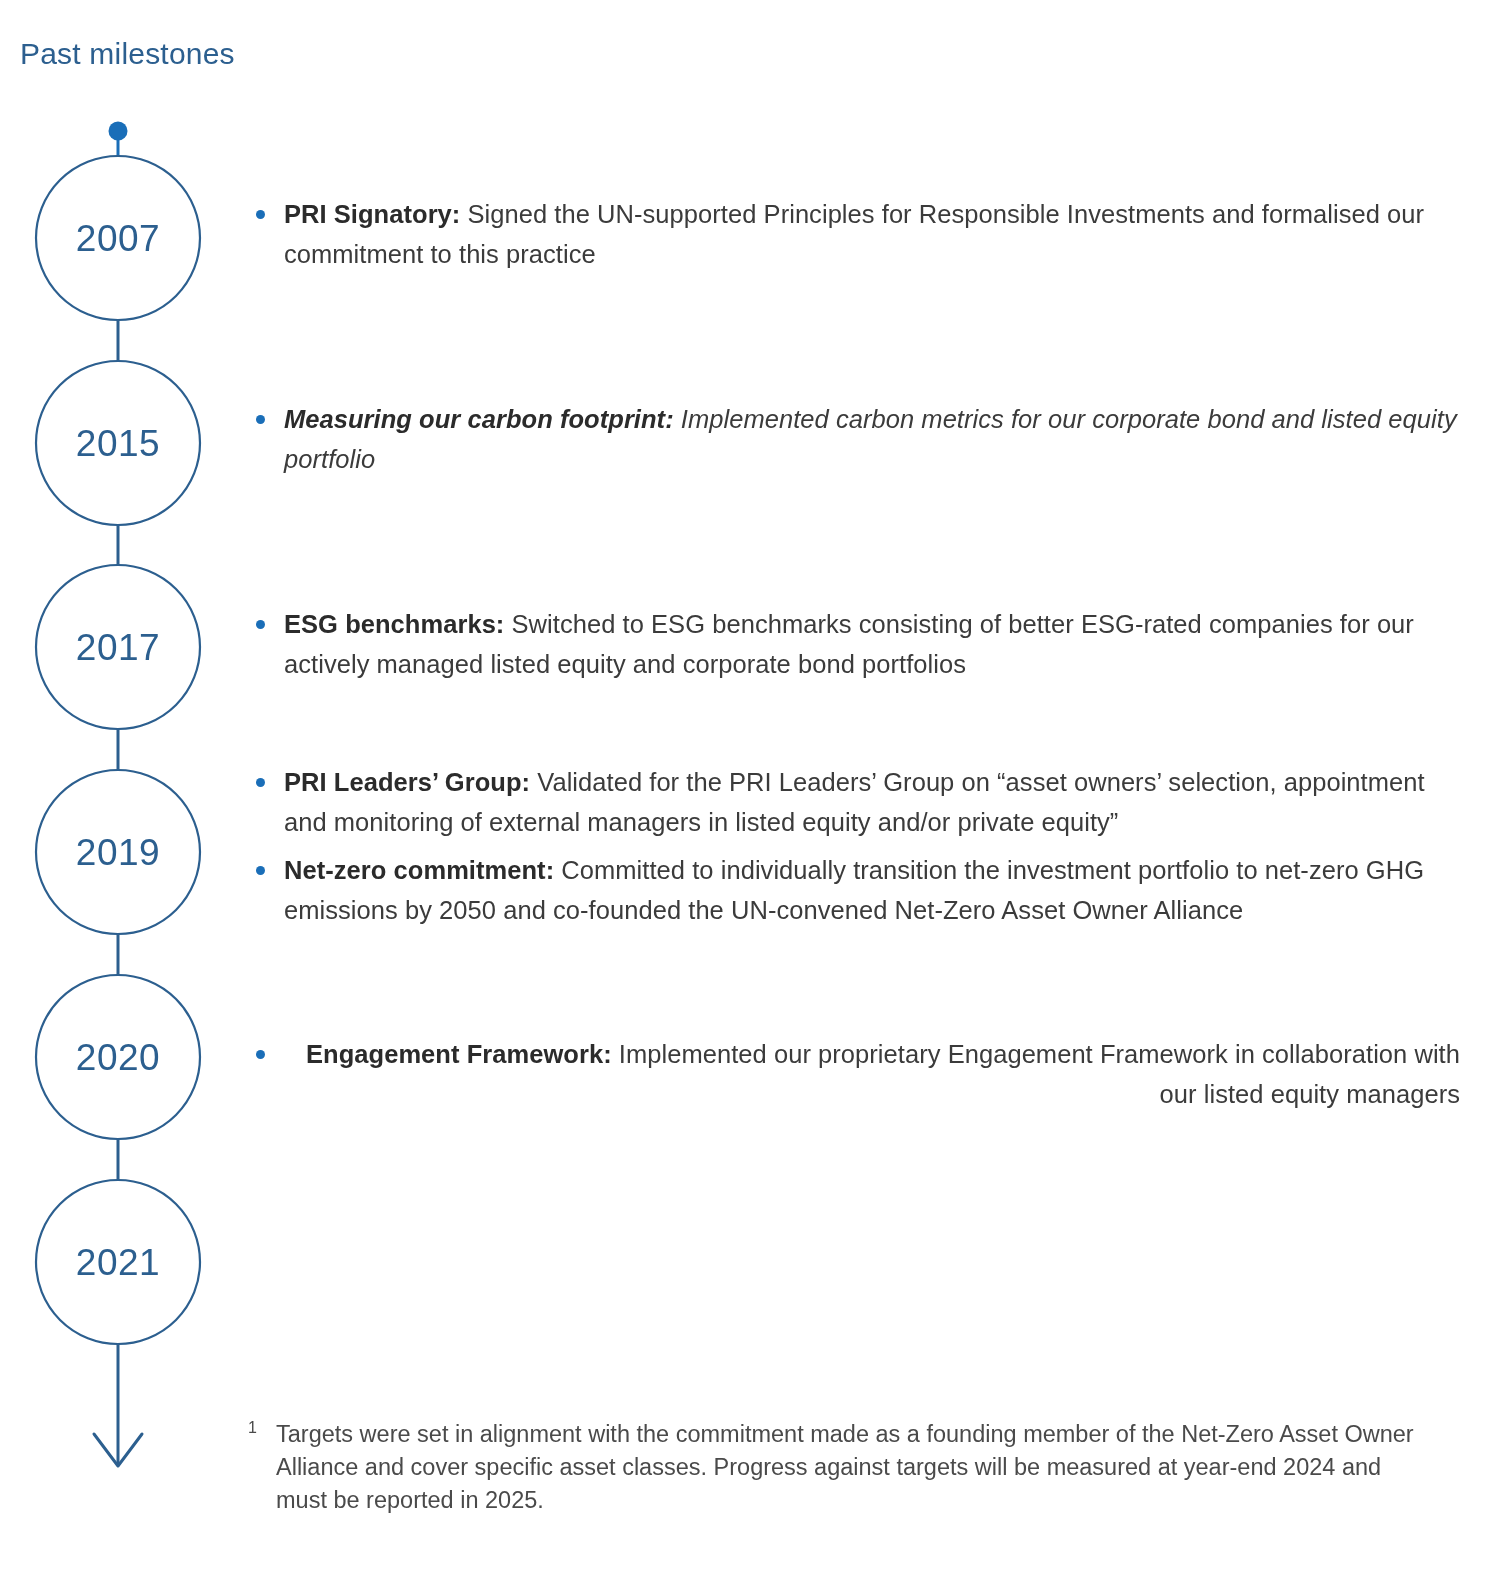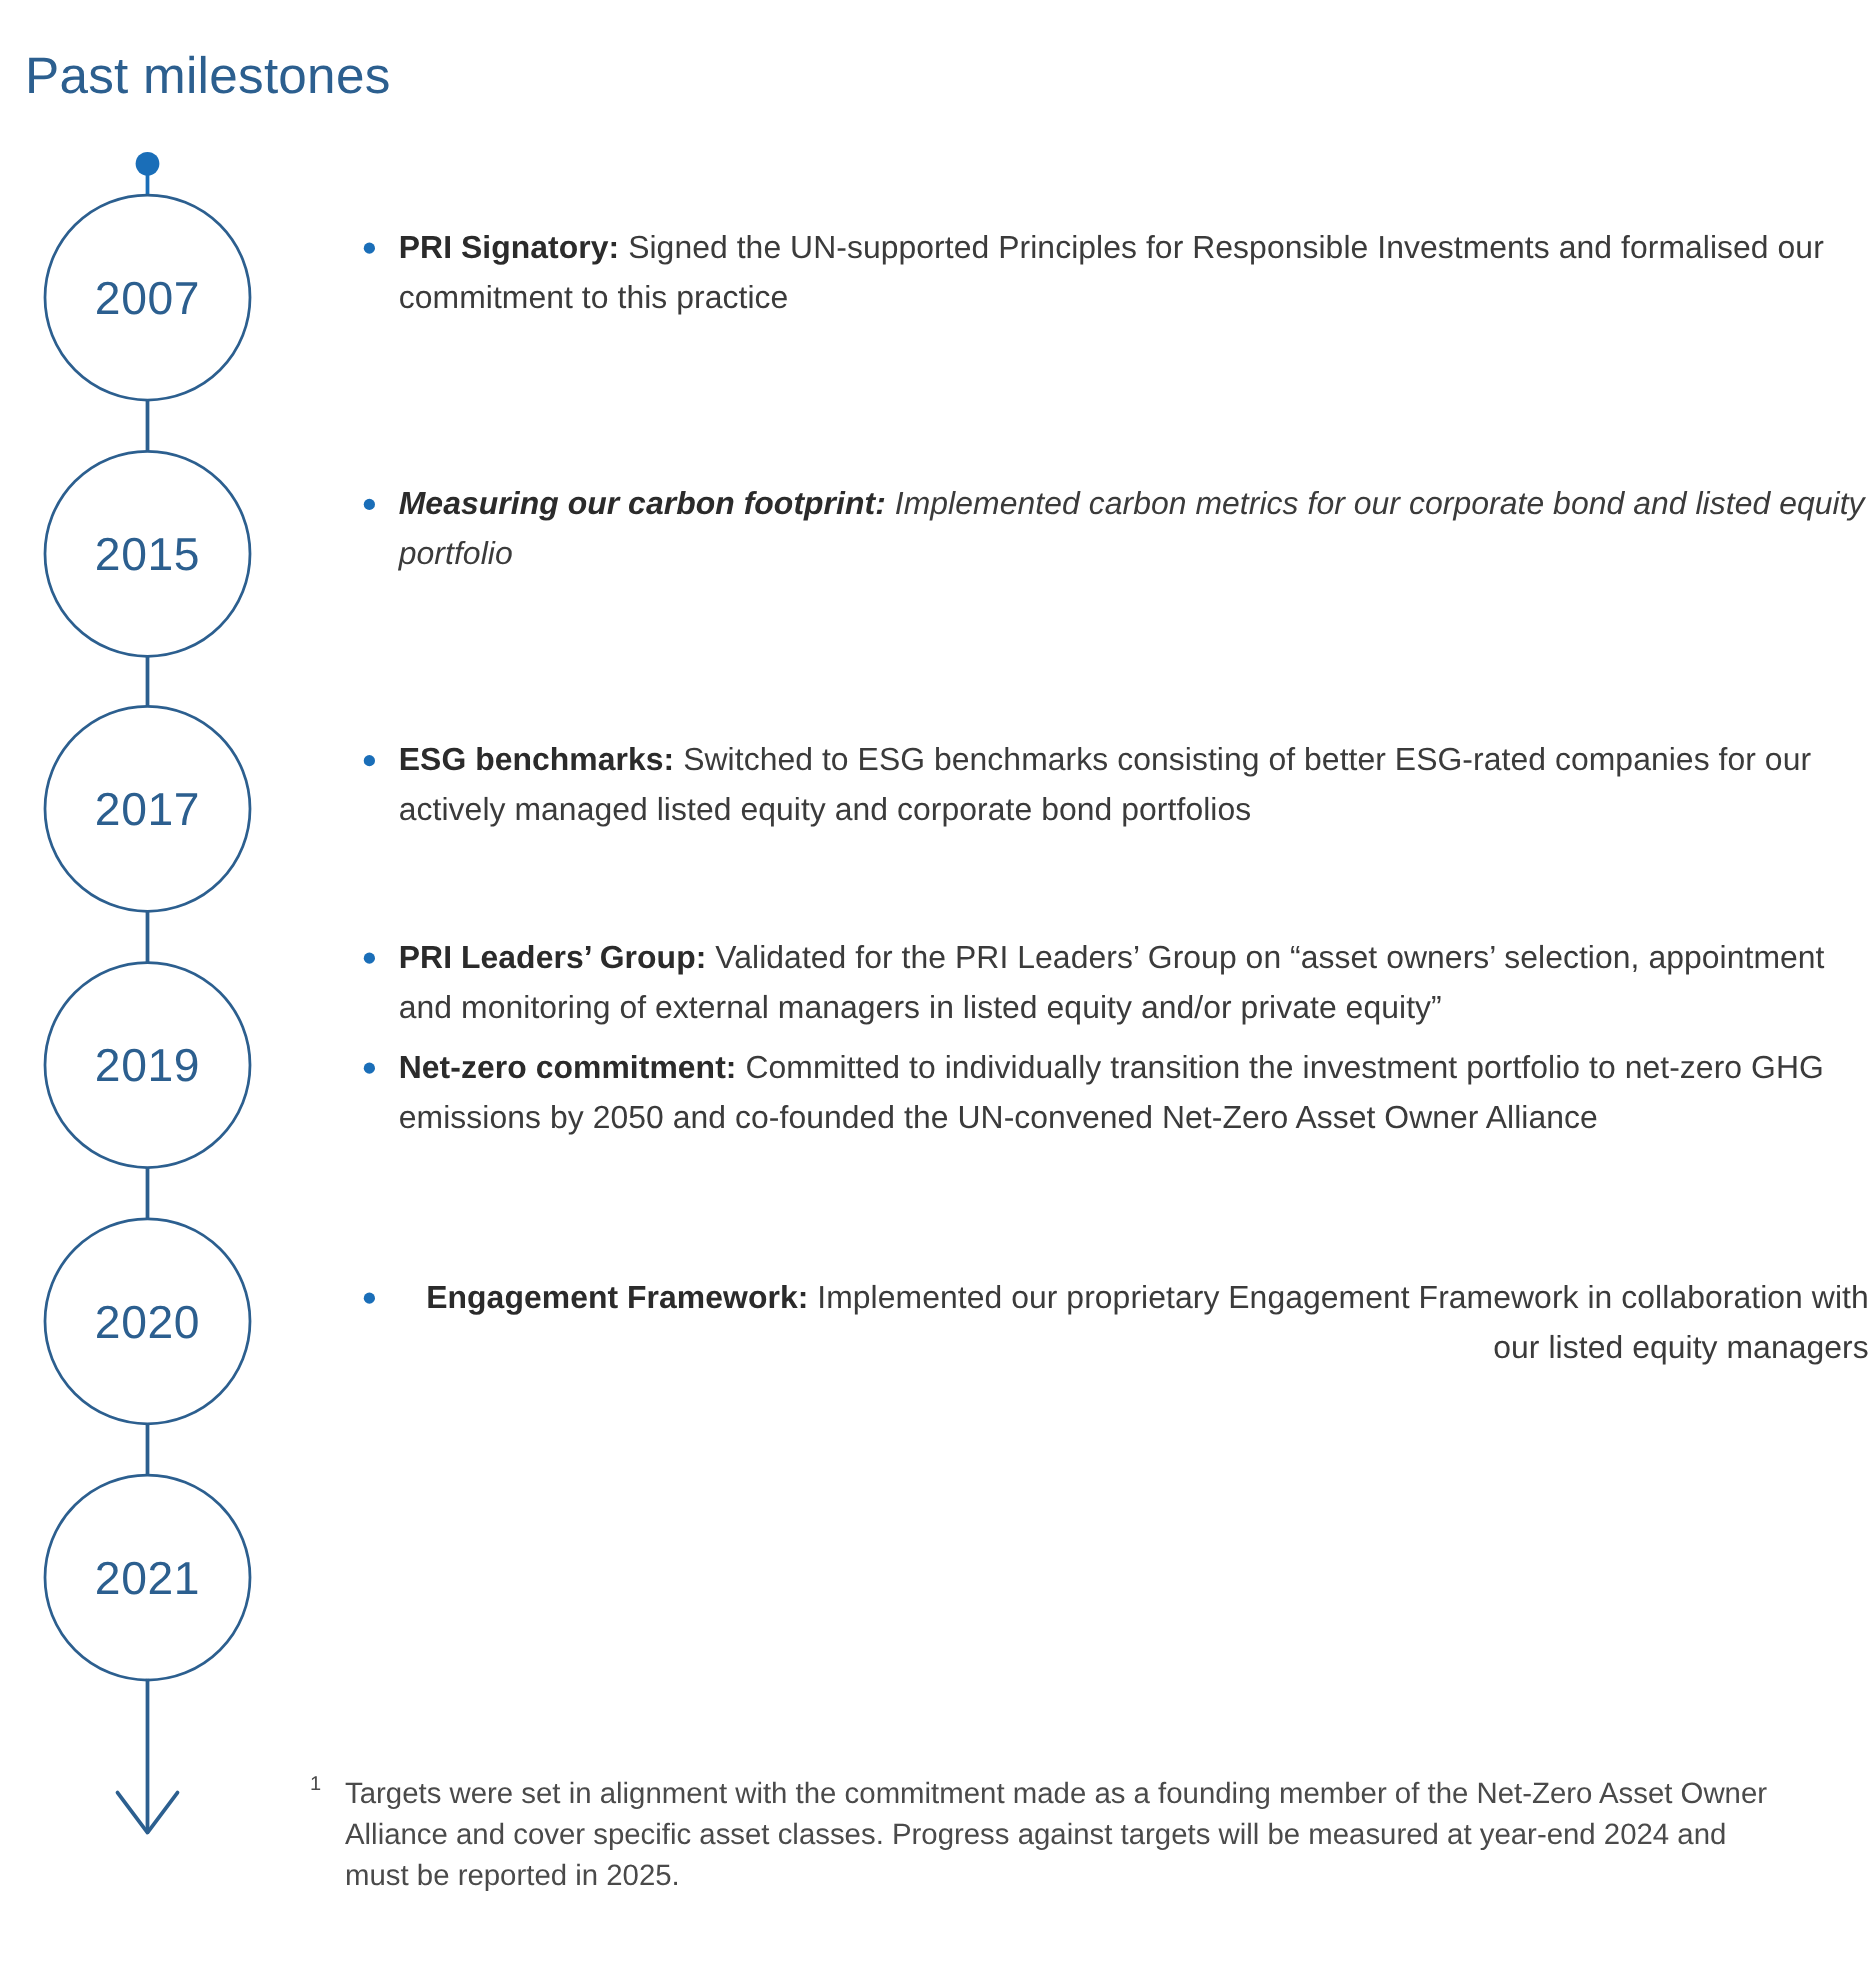--- a/index.html
+++ b/index.html
@@ -18,21 +18,21 @@
     height: 1571px;
     background: #ffffff;
     overflow: hidden;
   }
 
   
   #page-title {
     position: absolute;
     left: 20px;
     top: 36px;
-    font-size: 41px;
+    font-size: 30px;
     font-weight: 400;
     color: #2c5f8f;
     letter-spacing: 0.2px;
     line-height: 1.2;
   }
 
   
   #timeline-rail {
     position: absolute;
     left: 0;
@@ -46,24 +46,23 @@
     font-size: 37px;
     font-weight: 400;
     fill: #2c5f8f;
     letter-spacing: 0.5px;
   }
 
   
   #milestones {
     position: absolute;
     left: 0;
-    top: 0;
+    top: 16px;
     width: 1456px;
     height: 1400px;
-    margin-left: 35px;
   }
 
   .milestone-group {
     position: absolute;
     left: 250px;
     width: 1210px;
   }
 
   .bullet-row {
     position: relative;

